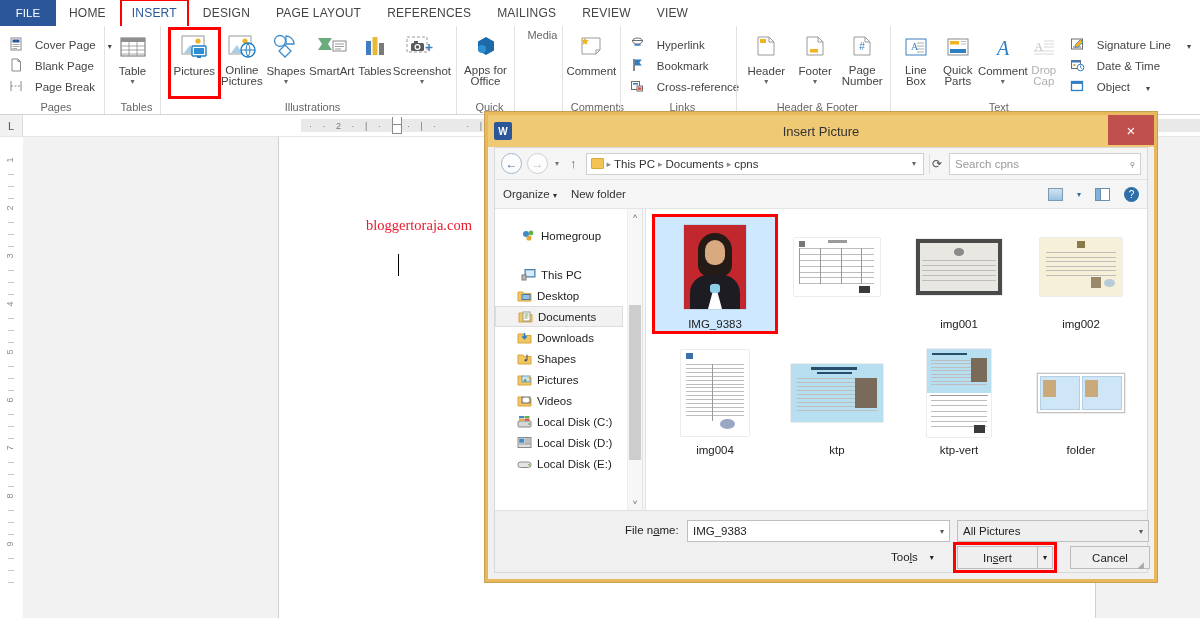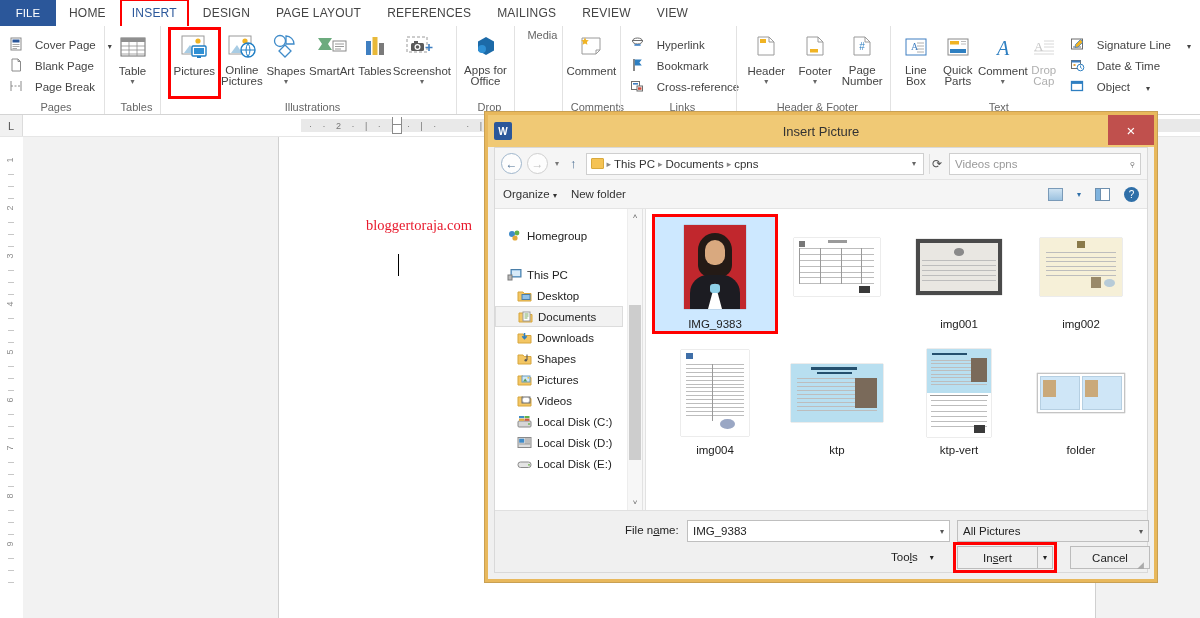--- a/index.html
+++ b/index.html
@@ -136,21 +136,21 @@
   .paneico { width:15px; height:13px; border:1px solid #6d8fae; background:#fff;
              display:flex; }
   .paneico i { display:block; width:5px; background:#7fb3de; border-right:1px solid #6d8fae; }
   .helpico { width:15px; height:15px; border-radius:50%; background:#2f6fa8; color:#fff;
              font-size:10px; display:flex; align-items:center; justify-content:center; }
 
   .body2 { flex:1; display:flex; overflow:hidden; }
 
   .navpane { width:132px; background:#fff; position:relative; padding-top:16px; }
   .nav-item { height:21px; display:flex; align-items:center; gap:5px;
-              font-size:11.5px; color:#222; padding-left:12px; white-space:nowrap; }
+              font-size:11.5px; color:#222; padding-left:26px; white-space:nowrap; }
   .nav-item.indent { padding-left:22px; }
   .nav-item.sel { background:#f2f2f2; border:1px solid #dcdcdc; margin-right:4px; }
   .nav-item .ni { width:15px; height:13px; flex:none; border-radius:1px; }
   .navspace { height:18px; }
 
   .navscroll { width:15px; background:#f7f7f7; border-left:1px solid #ededed;
                position:relative; }
   .navscroll .arw { height:15px; display:flex; align-items:center; justify-content:center;
                     font-size:8px; color:#666; }
   .navscroll .arw.bot { position:absolute; bottom:0; left:0; right:0; }
@@ -398,21 +398,21 @@
       <div class="bigbtn">
         <span class="ico">
           <svg width="30" height="28" viewBox="0 0 30 28">
               <path d="M15 3l8 4.5v9L15 21l-8-4.5v-9z" fill="#1c6aa8"></path>
               <circle cx="11" cy="15" r="4" fill="#2e8fd4"></circle>
             </svg>
         </span>
         <span class="lbl" style="line-height:11px">Apps for Office</span>
       </div>
     </div>
-    <div class="grp-label">Drop</div>
+    <div class="grp-label">Quick</div>
   </div>
 
   <div class="grp" style="width:48px">
     <div class="grp-label">Media</div>
   </div>
 
   <div class="grp" style="width:58px">
     <div class="grp-body" style="justify-content:center">
       <div class="bigbtn">
         <span class="ico">
@@ -679,21 +679,21 @@
         <span class="sep">▸</span>
         <span>Documents</span>
         <span class="sep">▸</span>
         <span>cpns</span>
         <span class="dd"><span>▾</span></span>
       </div>
       <div class="refresh">
           <span>⟳</span>
         </div>
       <div class="searchbox">
-        <span>Videos cpns</span>
+        <span>Search cpns</span>
         <span class="mag">⌕</span>
       </div>
     </div>
 
     <div class="cmdbar">
       <span>
         <span>Organize</span>
         <span style="font-size:8px"> ▾</span>
       </span>
       <span><span>New folder</span></span>

